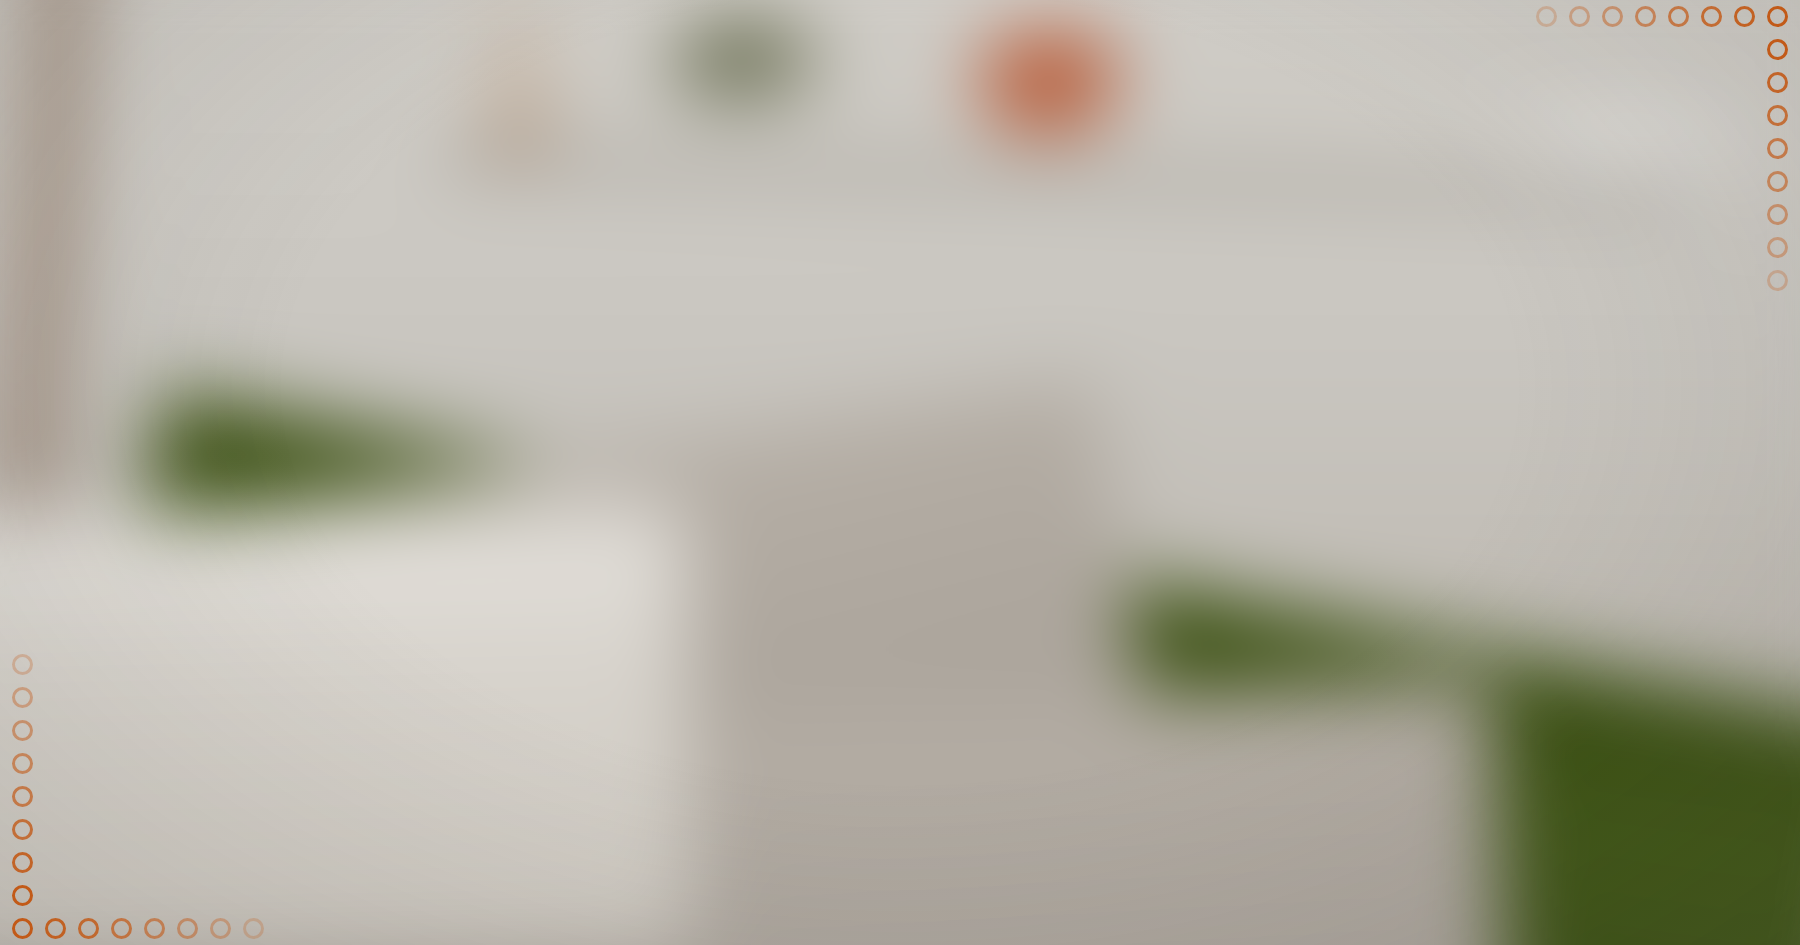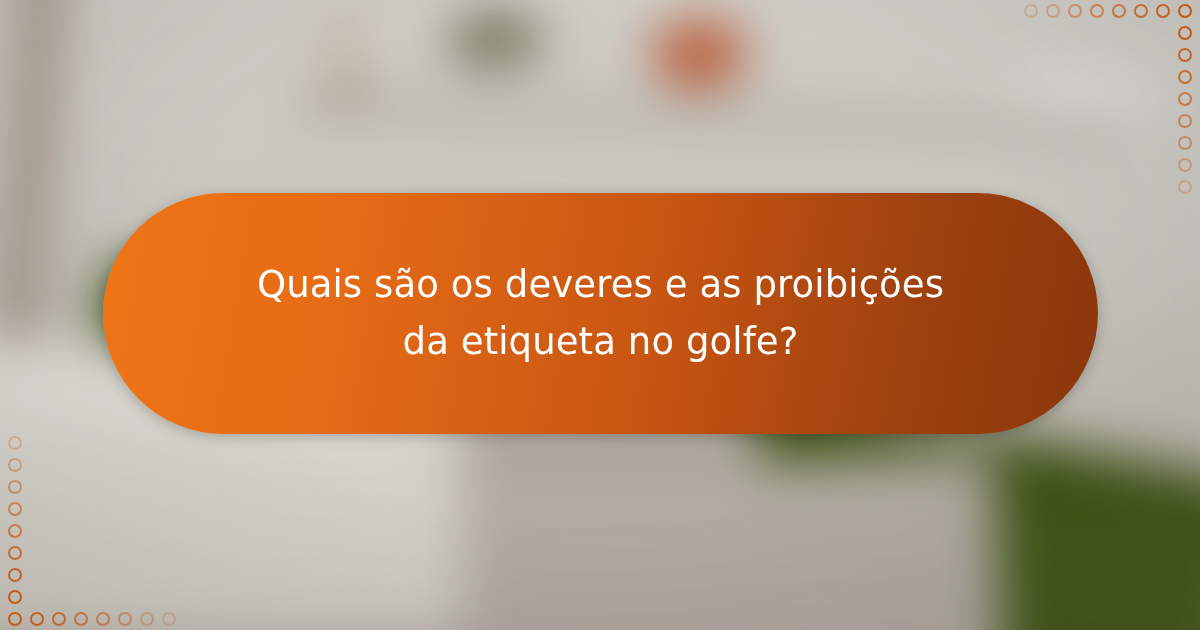--- a/index.html
+++ b/index.html
@@ -280,17 +280,14 @@
         <span class="dot" style="border-color: rgb(194, 90, 24); opacity: 0.93;"></span>
         <span class="dot" style="border-color: rgb(194, 90, 24); opacity: 0.84;"></span>
         <span class="dot" style="border-color: rgb(194, 90, 24); opacity: 0.73;"></span>
         <span class="dot" style="border-color: rgb(194, 90, 24); opacity: 0.61;"></span>
         <span class="dot" style="border-color: rgb(194, 90, 24); opacity: 0.49;"></span>
         <span class="dot" style="border-color: rgb(194, 90, 24); opacity: 0.37;"></span>
         <span class="dot" style="border-color: rgb(194, 90, 24); opacity: 0.25;"></span>
       </div>
   </div>
 
-  <div class="card">
-    <h1 class="card-title">Quais são os deveres e as proibições da etiqueta no golfe?</h1>
-  </div>
 
 </div>
 
 </body></html>

